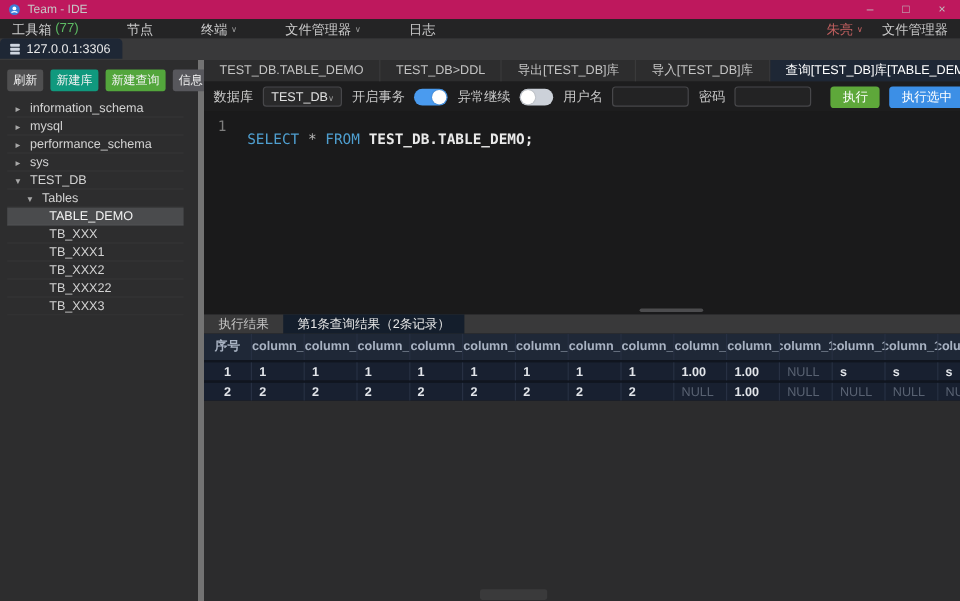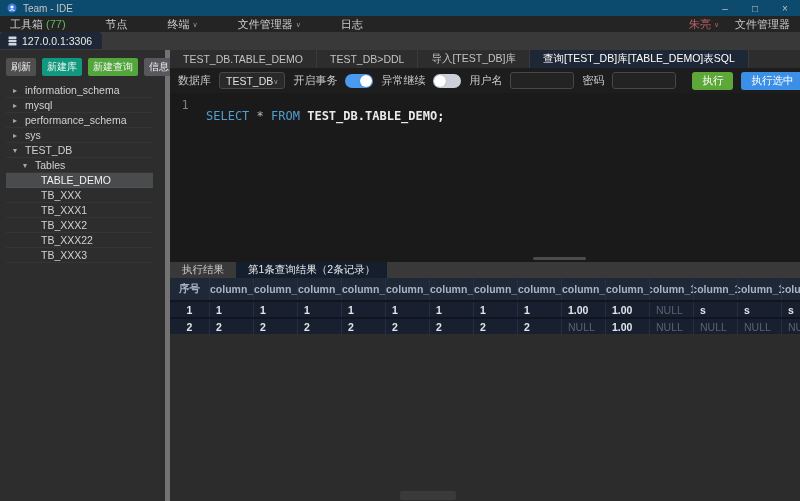--- a/index.html
+++ b/index.html
@@ -1,21 +1,21 @@
 <!DOCTYPE html>
 <html><head>
 <meta charset="utf-8">
 <style>
   * { box-sizing: border-box; margin: 0; padding: 0; }
   html,body { width: 800px; height: 501px; overflow: hidden; }
   body { font-family: "Liberation Sans", "DejaVu Sans", sans-serif; background: #2c2c2d; }
   .app { position: relative; width: 800px; height: 501px; display: flex; flex-direction: column; background: #2c2c2d; }
 
   
-  .titlebar { height: 16px; background: #0c4a6e; display: flex; align-items: center; padding-left: 7px; flex: none; }
+  .titlebar { height: 16px; background: #be185d; display: flex; align-items: center; padding-left: 7px; flex: none; }
   .app-icon { width: 10px; height: 10px; margin-right: 6px; display: inline-flex; }
   .win-title { font-size: 10px; color: #c6c6c6; }
   .win-controls { margin-left: auto; display: flex; height: 100%; }
   .win-btn { width: 30px; height: 100%; display: flex; align-items: center; justify-content: center; color: #c0c0c0; font-size: 10px; cursor: default; }
 
   
   .menubar { height: 16px; background: #242425; display: flex; align-items: center; padding: 0 10px; flex: none; }
   .menu-left { display: flex; gap: 40px; align-items: flex-end; }
   .menu-item { font-size: 11px; color: #cdcdcd; display: inline-flex; align-items: center; gap: 3px; white-space: nowrap; }
   .menu-count { color: #5dbb63; }
@@ -203,20 +203,21 @@
             <span>TB_XXX3</span>
           </div>
         </div>
     </div>
 
     <div class="main">
 
       <div class="tabbar" id="main-tabs">
           <div class="tab">TEST_DB.TABLE_DEMO</div>
           <div class="tab">TEST_DB&gt;DDL</div>
+          <div class="tab">导出[TEST_DB]库</div>
           <div class="tab">导入[TEST_DB]库</div>
           <div class="tab active">查询[TEST_DB]库[TABLE_DEMO]表SQL</div>
         </div>
 
       <div class="toolbar">
         <span class="tb-label">数据库</span>
         <div class="select">
           <span>TEST_DB</span>
           <span class="chevron">∨</span>
         </div>

